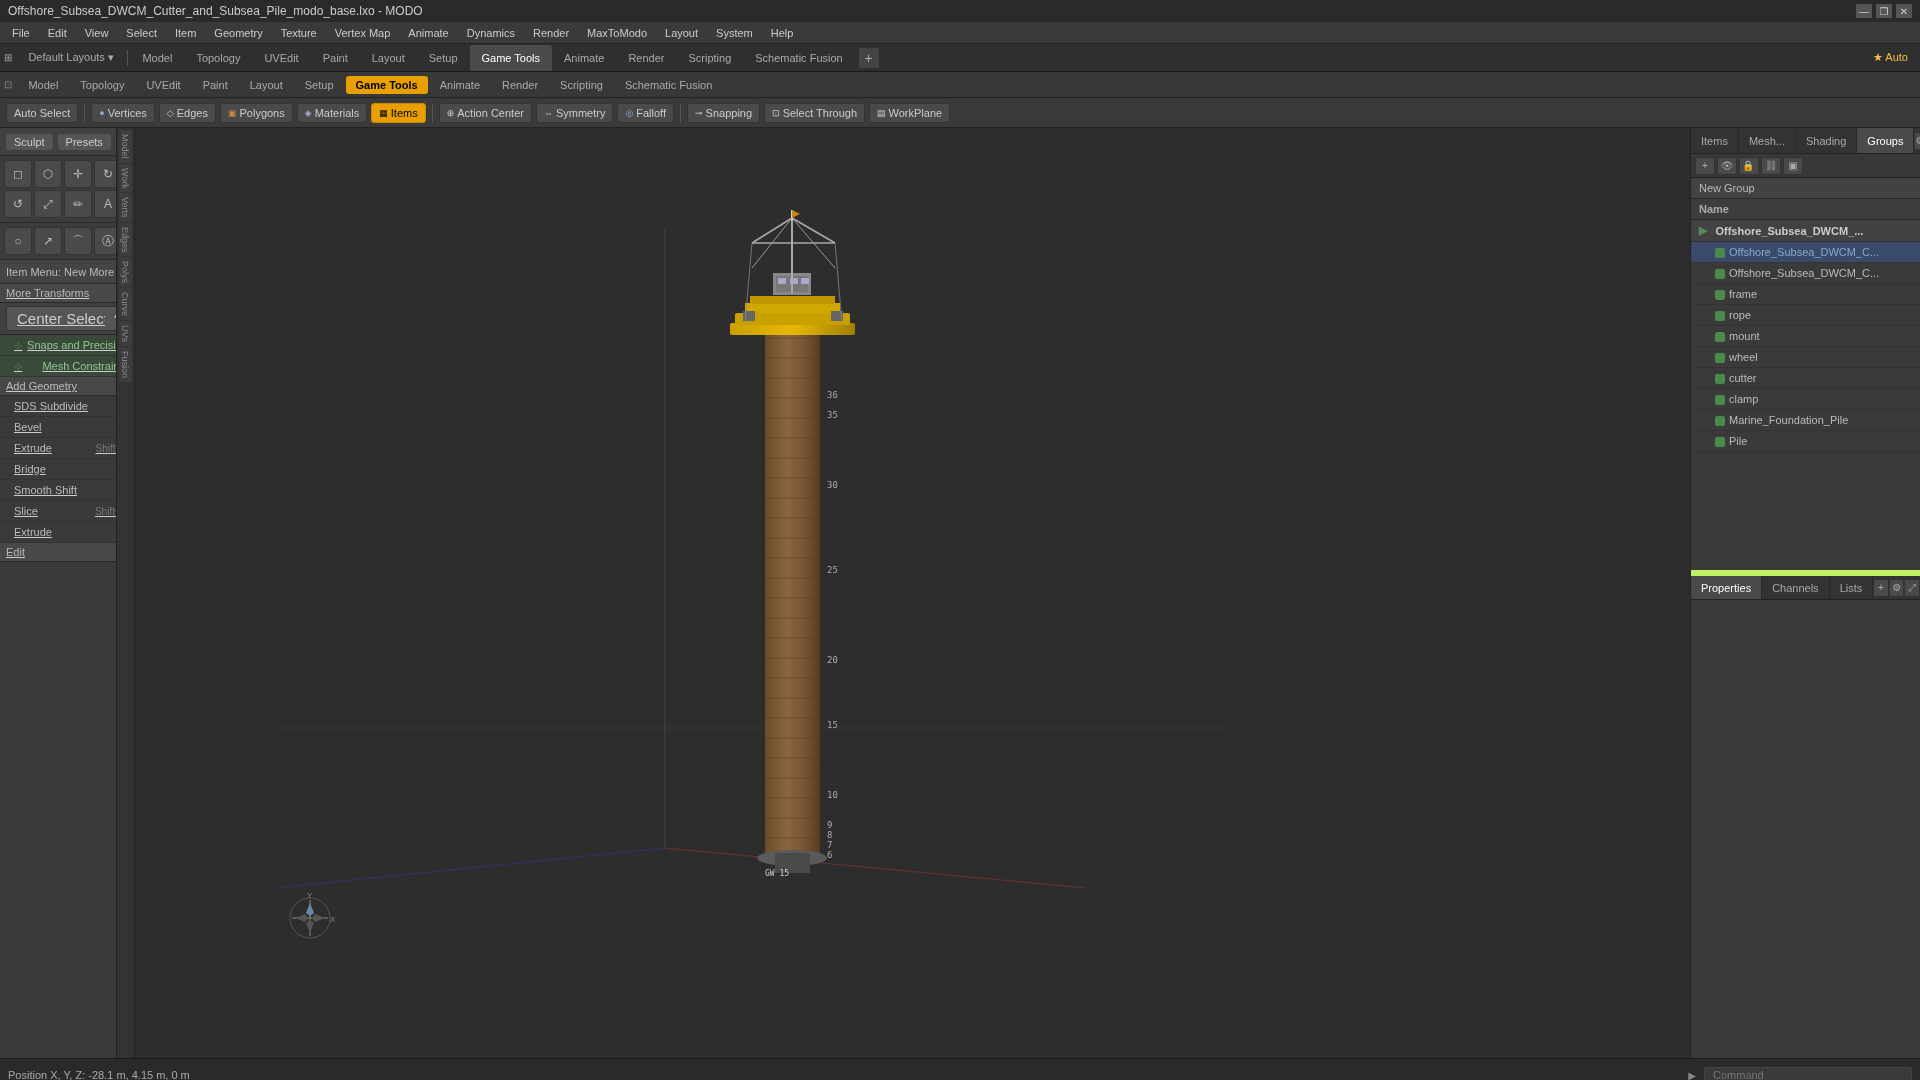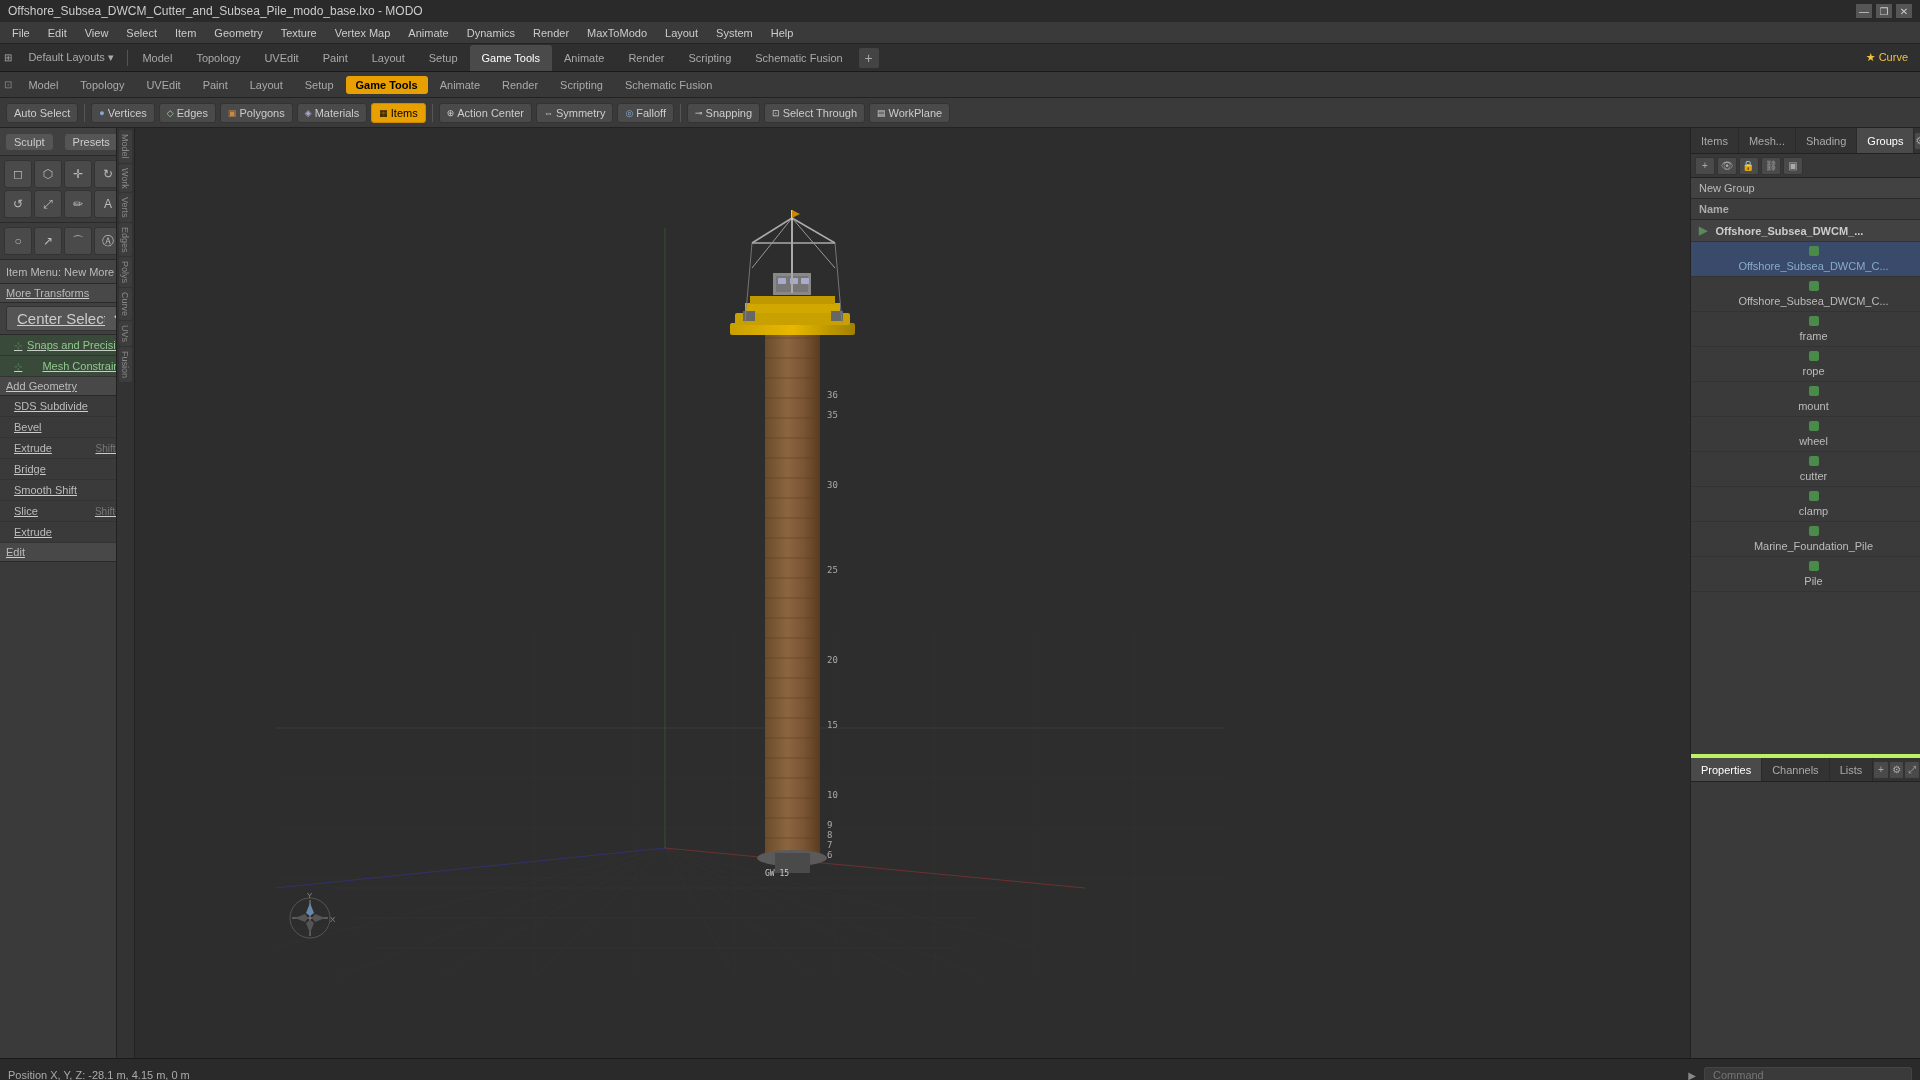--- a/index.html
+++ b/index.html
@@ -125,21 +125,21 @@
       overflow: hidden;
     }
 
     
     #sculpt-presets-bar {
       height: 28px;
       background: #404040;
       display: flex;
       align-items: center;
       padding: 0 6px;
-      gap: 12px;
+      gap: 5px;
       border-bottom: 1px solid #2a2a2a;
     }
     .sp-btn {
       padding: 2px 8px;
       background: #555;
       border-radius: 3px;
       font-size: 11px;
       color: #ccc;
       cursor: pointer;
     }
@@ -326,45 +326,44 @@
       font-weight: bold;
     }
 
     .rp-item {
       padding: 4px 8px 4px 16px;
       font-size: 11px;
       color: #bbb;
       cursor: pointer;
       border-bottom: 1px solid #333;
       display: flex;
-      align-items: center;
+      align-items: flex-end;
       gap: 4px;
-      flex-direction: column;
     }
     .rp-item.selected { background: #3a4a6a; color: #8ac; }
     .rp-item .item-color { width: 10px; height: 10px; border-radius: 2px; flex-shrink: 0; }
     .rp-item.indent1 { padding-left: 24px; }
 
     #rp-scene-root {
       padding: 4px 8px 4px 8px;
       font-size: 11px;
       color: #ccc;
       cursor: pointer;
       border-bottom: 1px solid #333;
       display: flex;
       align-items: center;
       gap: 4px;
       font-weight: bold;
       background: #424242;
     }
 
     
     #rp-bottom {
-      border-top: 4px solid #bef264;
-      height: 304px;
+      border-top: 6px solid #bef264;
+      height: 488px;
     }
     #rp-bottom-tabs {
       height: 24px;
       background: #333;
       display: flex;
       align-items: center;
       border-bottom: 1px solid #222;
     }
     .rp-bottom-tab {
       padding: 3px 10px;
@@ -506,21 +505,21 @@
   <span class="layout-tab">Paint</span>
   <span class="layout-tab">Layout</span>
   <span class="layout-tab">Setup</span>
   <span class="layout-tab active">Game Tools</span>
   <span class="layout-tab">Animate</span>
   <span class="layout-tab">Render</span>
   <span class="layout-tab">Scripting</span>
   <span class="layout-tab">Schematic Fusion</span>
   <button class="tab-add-btn">+</button>
   <span style="flex:1"></span>
-  <span style="color:#f0c040; font-size:11px; margin-right:8px;">★ Curve</span>
+  <span style="color:#f0c040; font-size:11px; margin-right:8px;">★ Auto</span>
 </div>
 
 <div id="mode-tabs">
   <span style="font-size:10px; color:#888; margin-right:4px;">⊡</span>
   <span class="mode-tab">Model</span>
   <span class="mode-tab">Topology</span>
   <span class="mode-tab">UVEdit</span>
   <span class="mode-tab">Paint</span>
   <span class="mode-tab">Layout</span>
   <span class="mode-tab">Setup</span>

